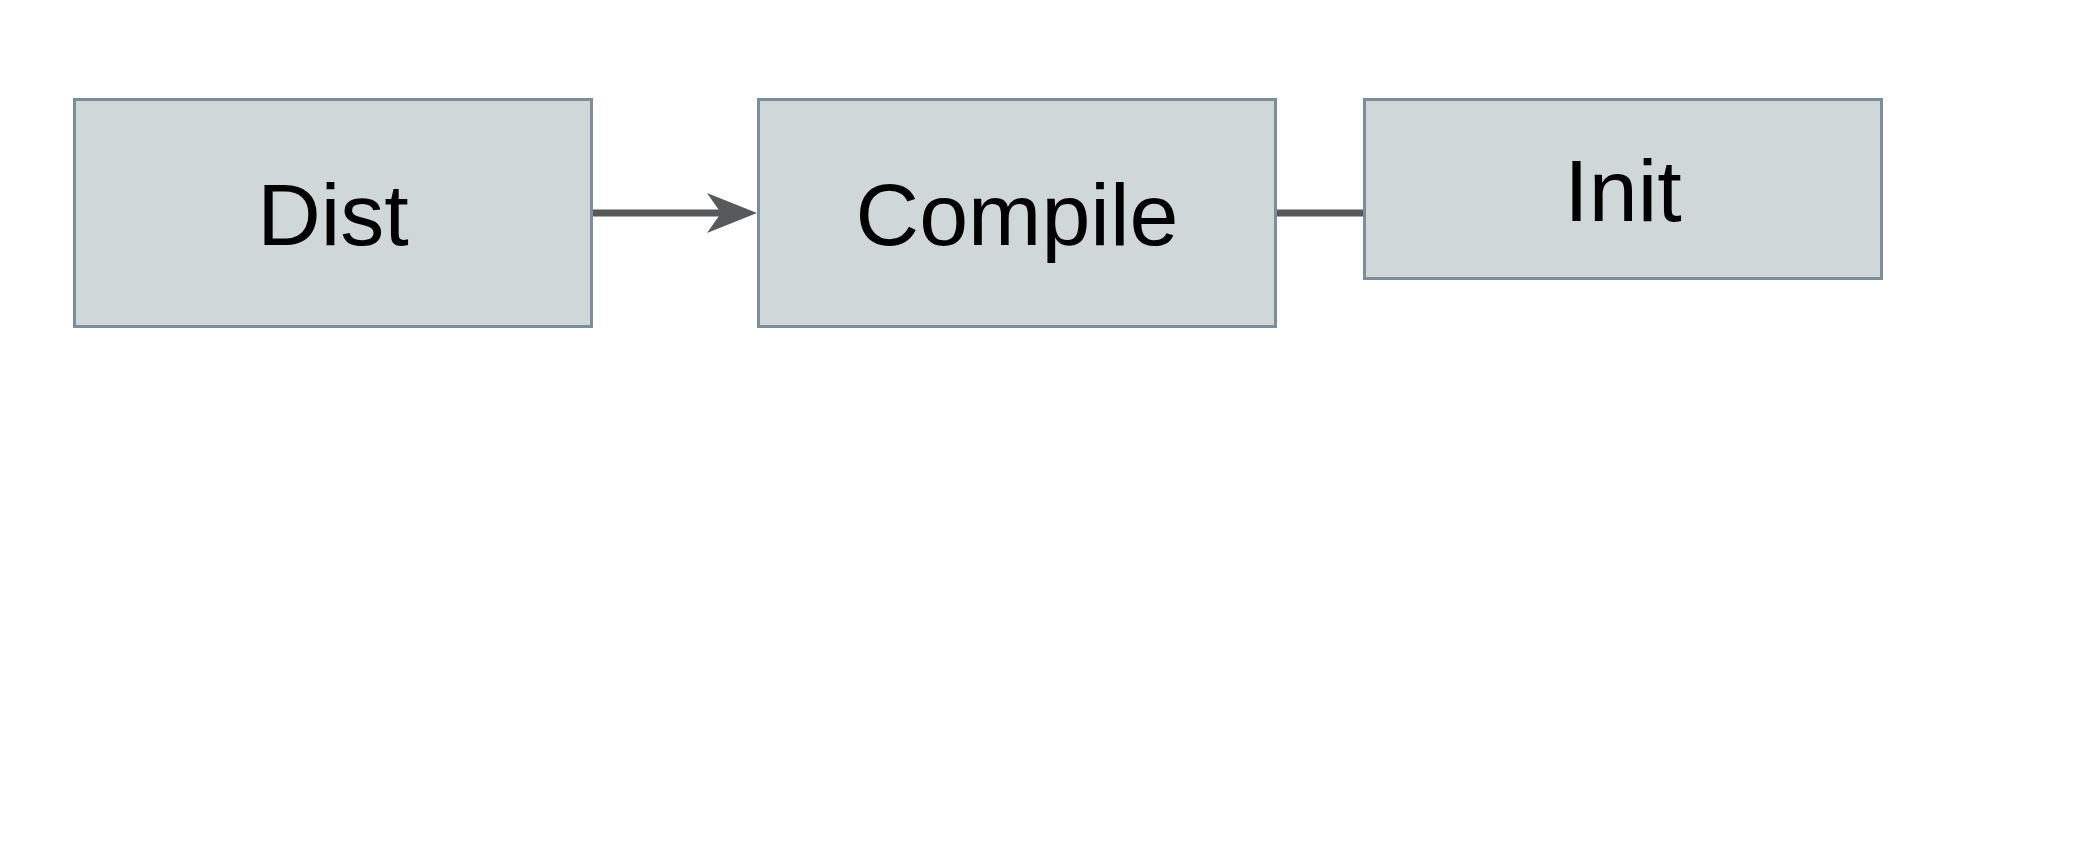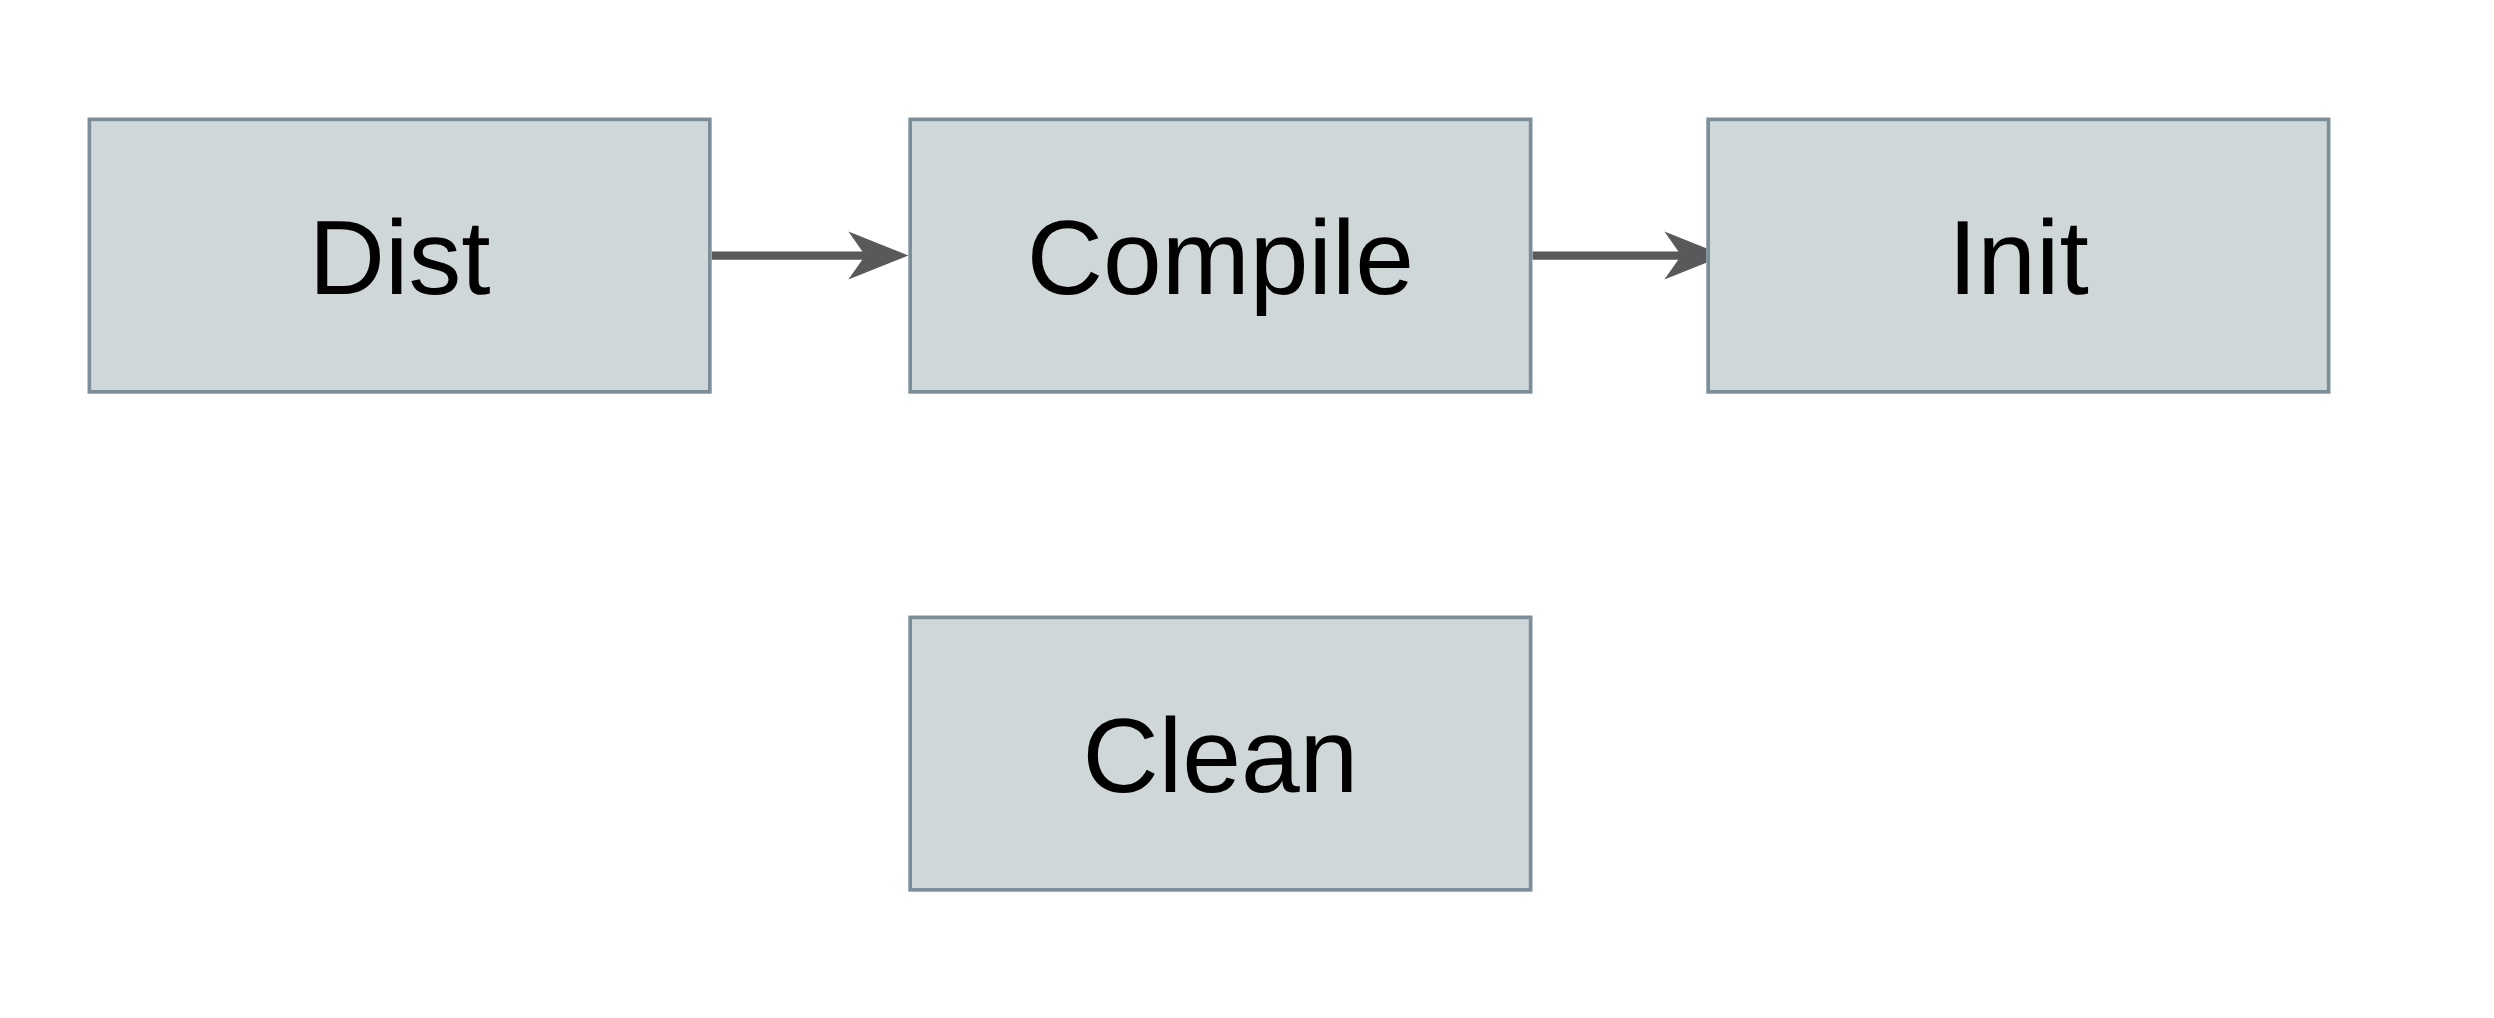--- a/index.html
+++ b/index.html
@@ -58,21 +58,18 @@
   </svg>
 
   <div class="node" style="left: 73px; top: 98px; width: 520px; height: 230px;">
     <span class="node-label">Dist</span>
   </div>
 
   <div class="node" style="left: 757px; top: 98px; width: 520px; height: 230px; text-align: right;">
     <span class="node-label">Compile</span>
   </div>
 
-  <div class="node" style="left: 1422px; top: 98px; width: 520px; height: 230px;">
+  <div class="node" style="left: 1363px; top: 98px; width: 520px; height: 182px;">
     <span class="node-label">Init</span>
   </div>
 
-  <div class="node" style="left: 757px; top: 513px; width: 520px; height: 230px;">
-    <span class="node-label">Clean</span>
-  </div>
 
 </div>
 
 </body></html>

